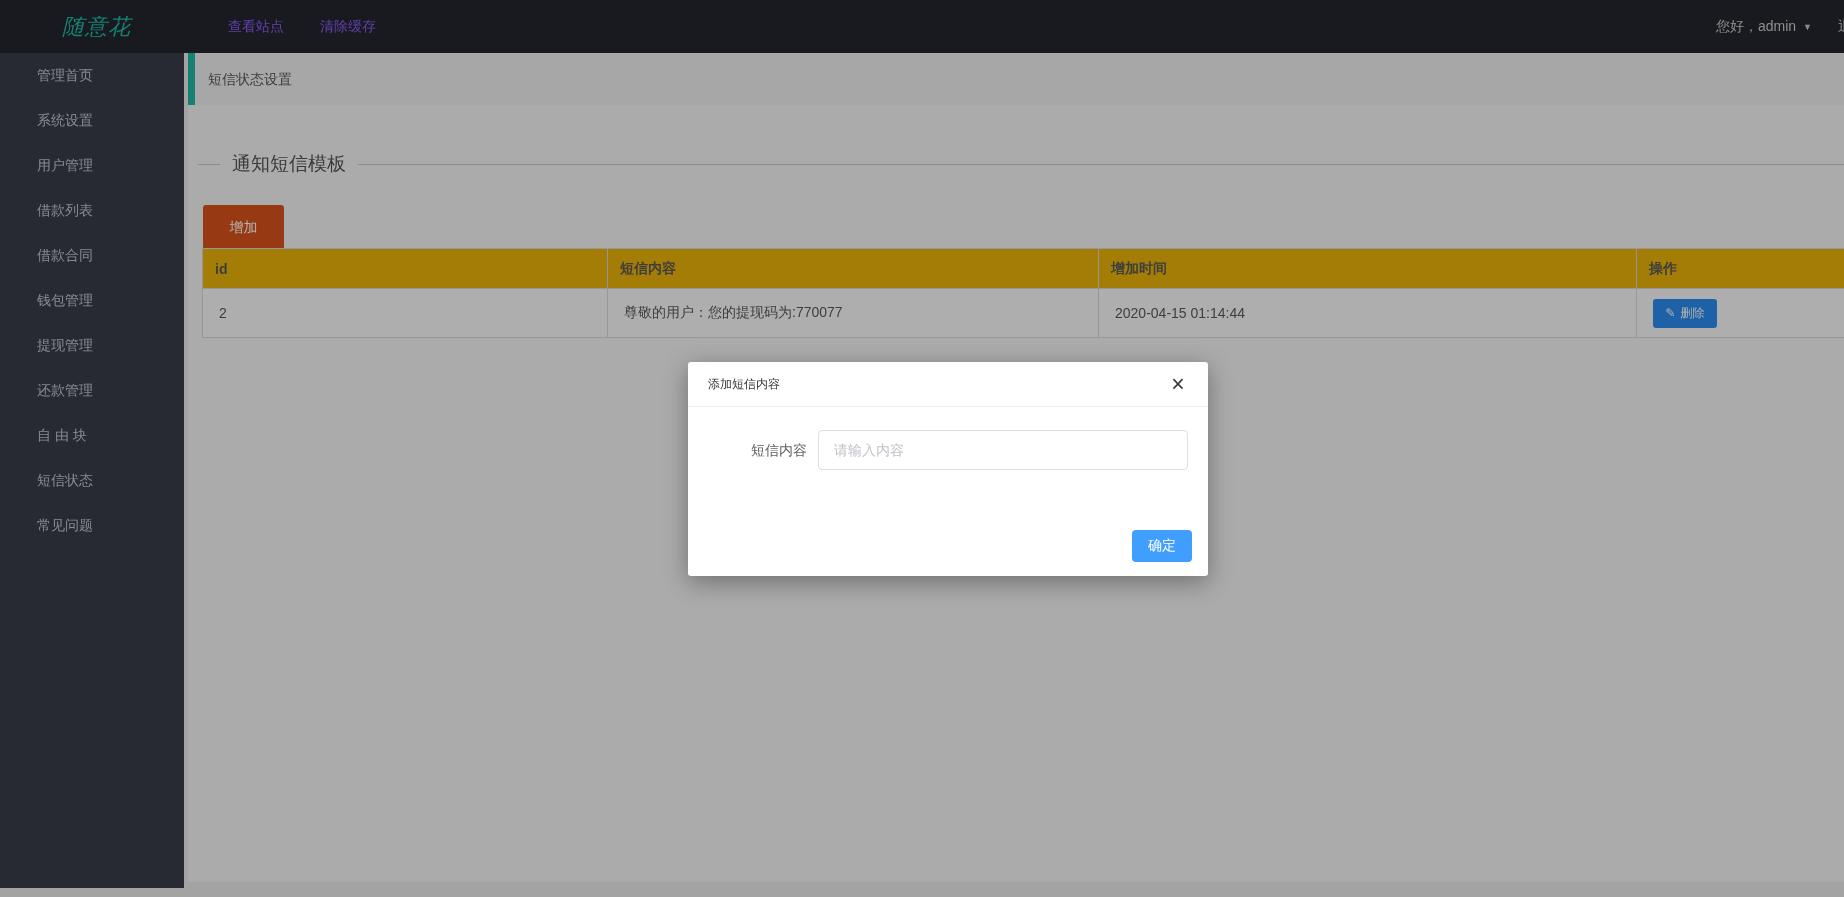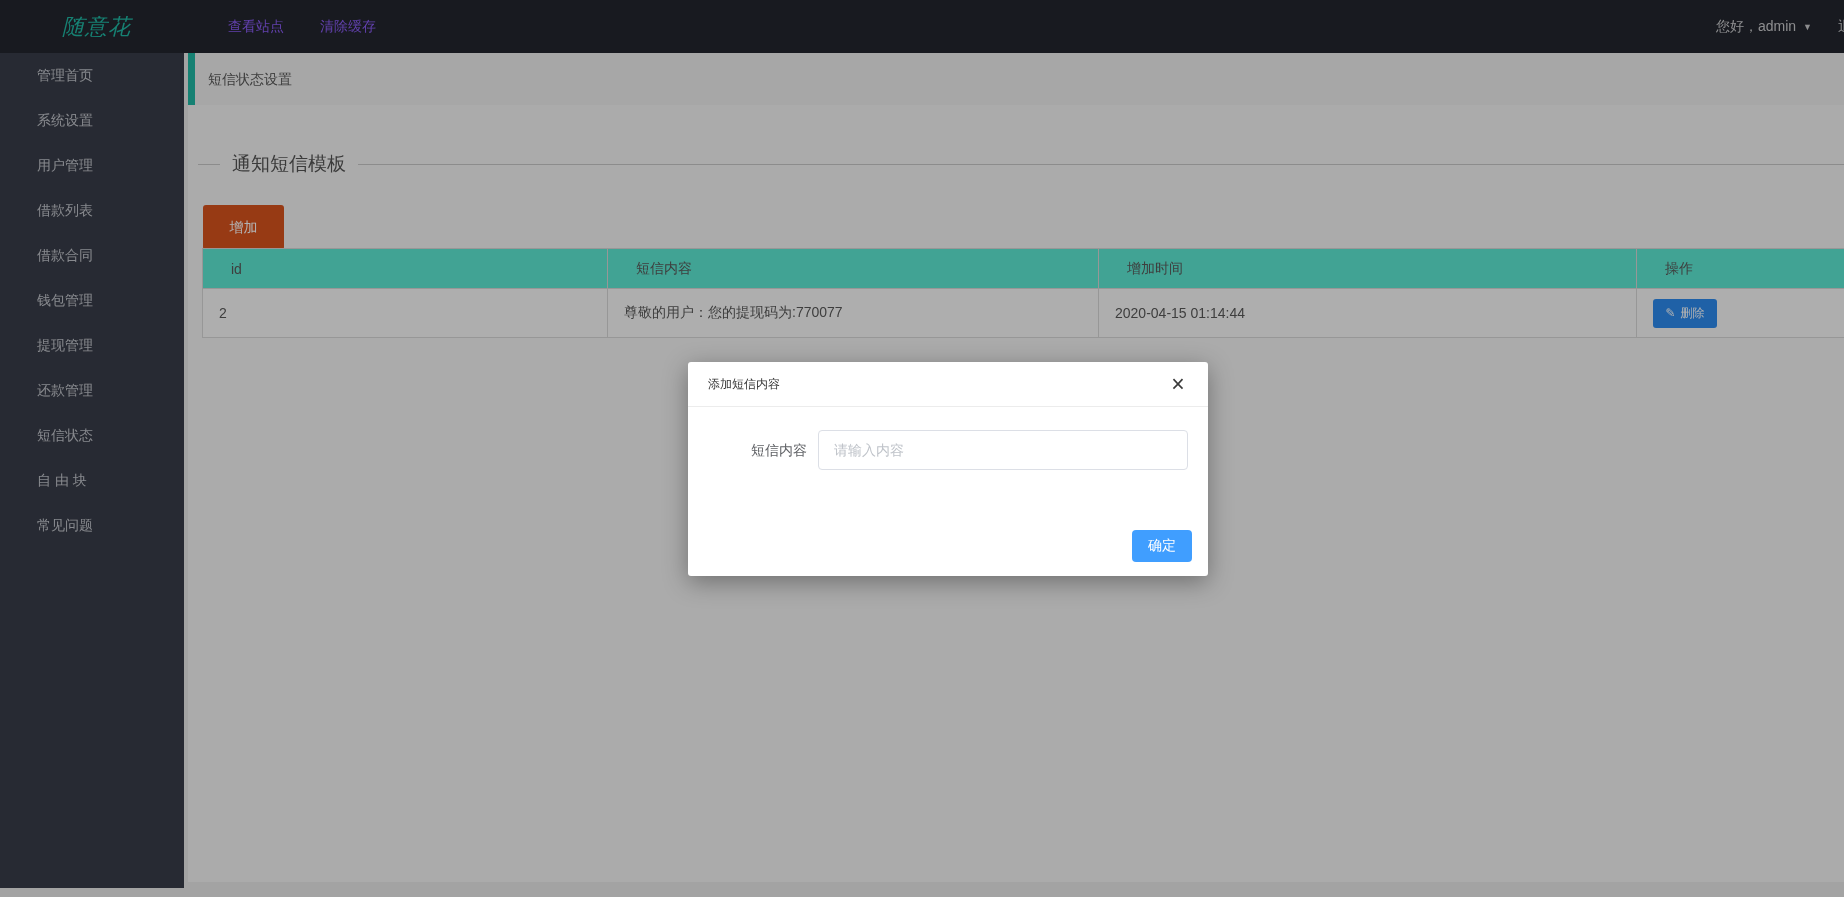--- a/index.html
+++ b/index.html
@@ -37,21 +37,21 @@
   
   .content { position:absolute; left:188px; top:105px; width:1812px; height:777px; background:#f5f5f5; overflow:hidden; }
   .legend { position:absolute; left:10px; right:24px; top:46px; height:26px; display:flex; align-items:center; }
   .legend .line-short { width:22px; height:1px; background:#c9c9c9; }
   .legend .line-long { flex:1; height:1px; background:#c9c9c9; }
   .legend-title { font-size:19px; color:#555; padding:0 12px; white-space:nowrap; }
 
   .add-button { position:absolute; left:15px; top:100px; width:81px; height:45px; background:var(--add-orange); color:#fff; font-size:14px; border:none; border-radius:3px; cursor:pointer; font-family:inherit; }
 
   .sms-table { position:absolute; left:14px; top:143px; width:1702px; border-collapse:collapse; table-layout:fixed; font-size:14px; }
-  .sms-table th { height:40px; background:#5eead4; border:1px solid #d8d8d8; text-align:left; padding-left:28px; color:#5a5a5a; font-weight:normal; }
+  .sms-table th { height:40px; background:#eab308; border:1px solid #d8d8d8; text-align:left; padding-left:12px; color:#5a5a5a; font-weight:bold; }
   .sms-table td { height:49px; background:#fafafa; border:1px solid #d8d8d8; padding-left:16px; color:#595959; }
   .col-id { width:405px; } .col-content { width:491px; } .col-time { width:538px; } .col-actions { width:268px; }
 
   .delete-button { display:inline-flex; align-items:center; justify-content:center; gap:5px; width:64px; height:29px; background:var(--delete-blue); color:#fff; font-size:12px; border:none; border-radius:3px; cursor:pointer; font-family:inherit; }
   .pencil { font-size:12px; line-height:1; }
 
   
   .overlay { position:absolute; left:0; top:0; width:1844px; height:897px; background:rgba(0,0,0,0.30); z-index:40; }
   .modal { position:absolute; left:688px; top:362px; width:520px; height:214px; background:#ffffff; border-radius:3px; box-shadow:0 6px 24px rgba(0,0,0,0.35); z-index:50; }
   .modal-header { position:relative; height:45px; border-bottom:1px solid #ececec; }
@@ -81,22 +81,22 @@
 
 <div class="sidebar">
   <div class="side-item">管理首页</div>
   <div class="side-item">系统设置</div>
   <div class="side-item">用户管理</div>
   <div class="side-item">借款列表</div>
   <div class="side-item">借款合同</div>
   <div class="side-item">钱包管理</div>
   <div class="side-item">提现管理</div>
   <div class="side-item">还款管理</div>
+  <div class="side-item">自 由 块</div>
   <div class="side-item">短信状态</div>
-  <div class="side-item">自 由 块</div>
   <div class="side-item">常见问题</div>
 </div>
 
 <div class="breadcrumb-bar">
   <div class="accent-bar"></div>
   <div class="breadcrumb-title">短信状态设置</div>
 </div>
 
 <div class="content">
   <div class="legend">

